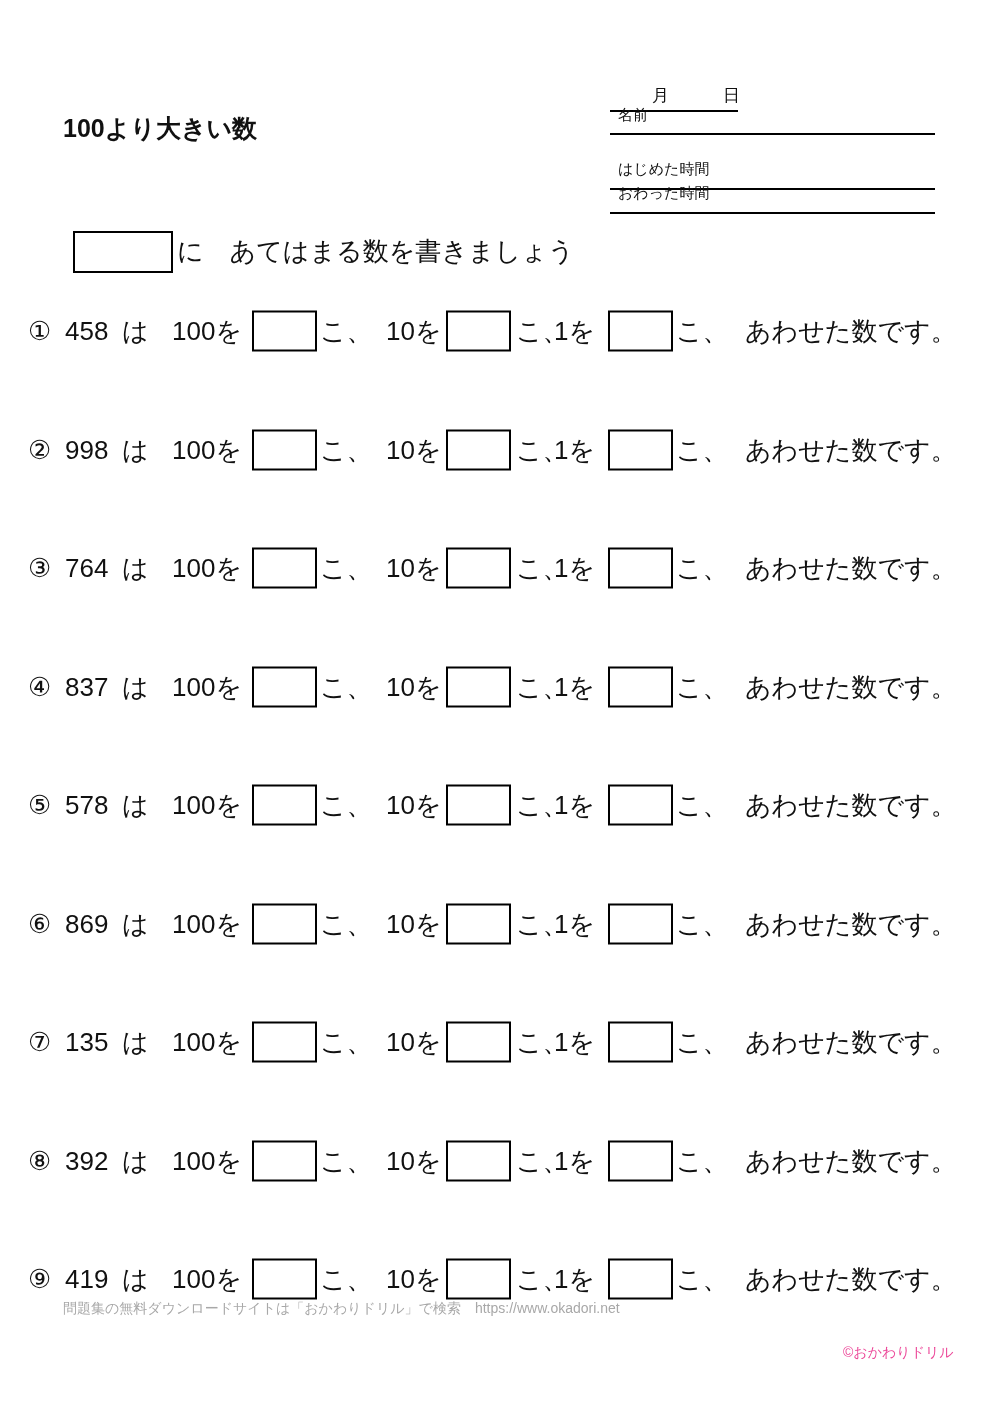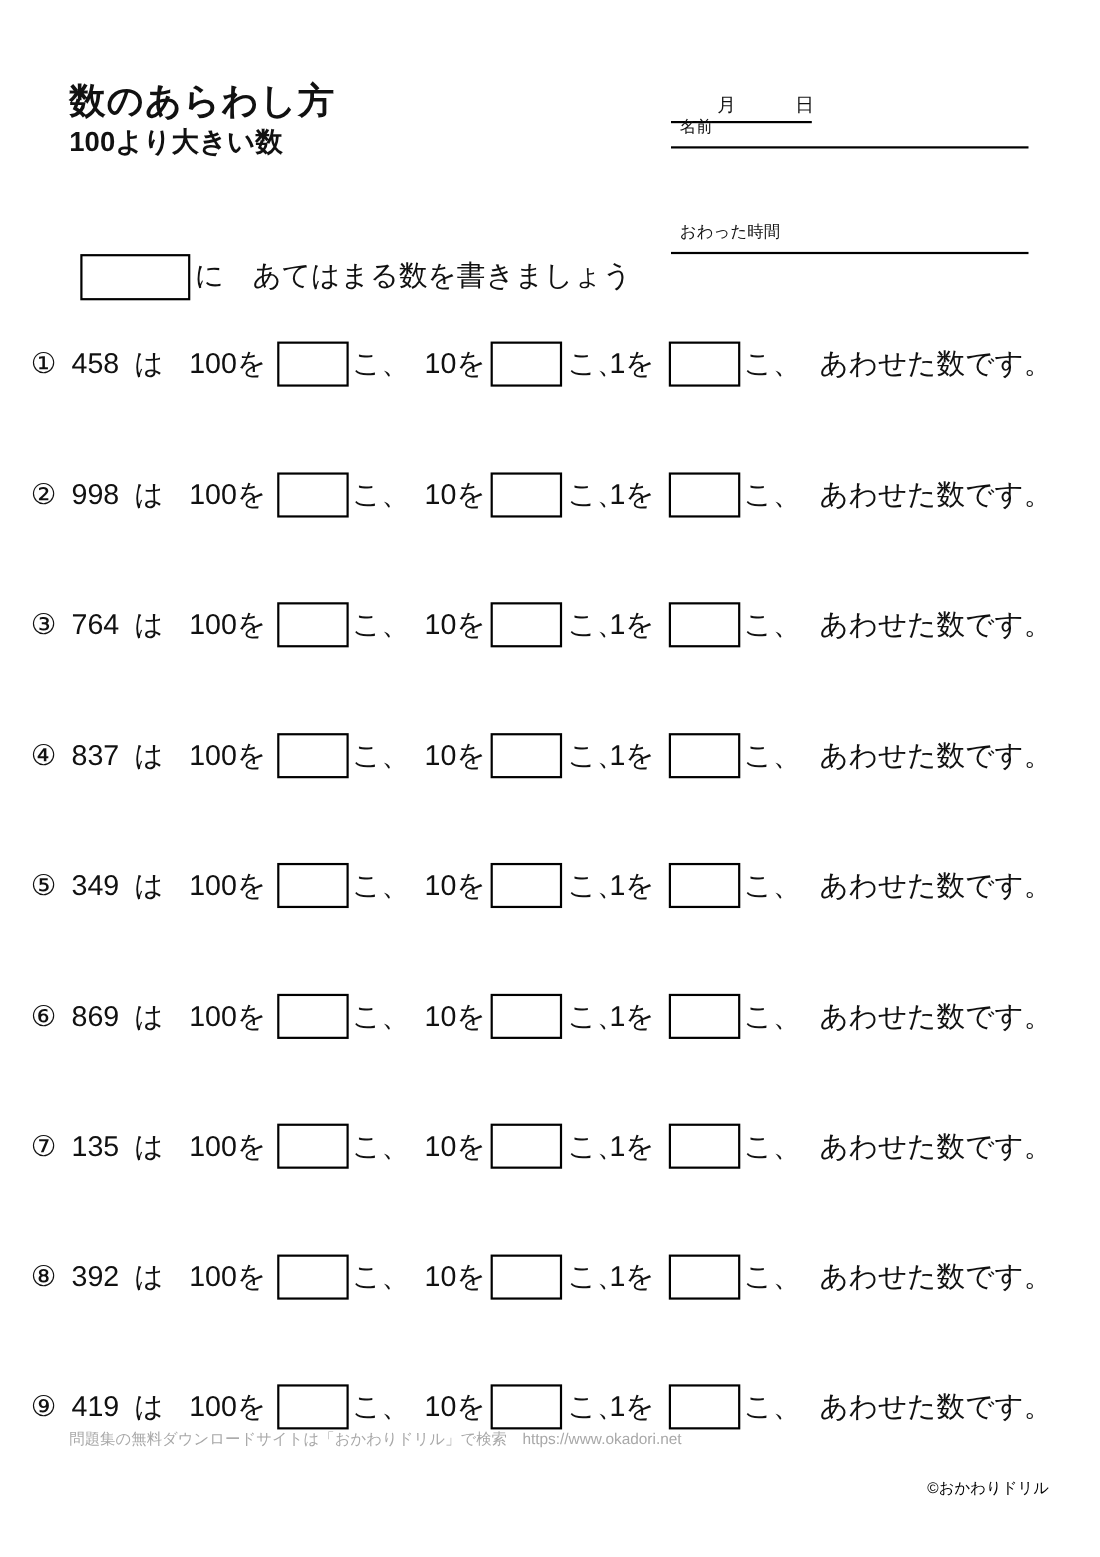--- a/index.html
+++ b/index.html
@@ -58,21 +58,21 @@
     border-bottom: 2px solid #000;
     display: flex;
     align-items: center;
   }
   .form-row .field-label {
     font-size: 15px;
     padding-left: 8px;
   }
   .form-row.fr1 { top: 17px;  height: 38px; }
   .form-row.fr2 { top: 70px;  height: 40px; }
-  .form-row.fr3 { top: 111px; height: 40px; }
+  .form-row.fr3 { top: 94px; height: 40px; }
   .form-row.fr4 { top: 150px; height: 40px; }
 
   
   .instruction {
     position: absolute;
     left: 16px; top: 221px;
     width: 100%; height: 60px;
   }
   .instruction .sample-box {
     position: absolute;
@@ -127,39 +127,41 @@
   .footer-left {
     position: absolute;
     left: 63px; top: 1300px;
     font-size: 14px;
     color: #a8a8a8;
   }
   .footer-right {
     position: absolute;
     left: 843px; top: 1344px;
     font-size: 14px;
-    color: #000000;
+    color: #ec4899;
   }
 </style>
 </head>
 <body>
 
 <div class="page">
 
-  <div class="title">数のあらわし方</div>
   <div class="subtitle">100より大きい数</div>
 
   <div class="header-form">
     <div class="date-row">
       <span class="date-month">月</span>
       <span class="date-day">日</span>
     </div>
     <div class="form-row fr1">
       <span class="field-label">名前</span>
     </div>
+    <div class="form-row fr2">
+      <span class="field-label">はじめた時間</span>
+    </div>
     <div class="form-row fr3">
       <span class="field-label">おわった時間</span>
     </div>
   </div>
 
   <div class="instruction">
     <span class="sample-box"></span>
     <span class="instruction-text">に　あてはまる数を書きましょう</span>
   </div>
 
@@ -222,21 +224,21 @@
     <span class="abox b2"></span>
     <span class="seg ko2">こ、</span>
     <span class="seg l1">1を</span>
     <span class="abox b3"></span>
     <span class="seg ko3">こ、</span>
     <span class="seg tail">あわせた数です。</span>
   </div>
 
   <div class="problem-row" style="top:775px">
     <span class="seg idx">⑤</span>
-    <span class="seg num">349</span>
+    <span class="seg num">578</span>
     <span class="seg ha">は</span>
     <span class="seg l100">100を</span>
     <span class="abox b1"></span>
     <span class="seg ko1">こ、</span>
     <span class="seg l10">10を</span>
     <span class="abox b2"></span>
     <span class="seg ko2">こ、</span>
     <span class="seg l1">1を</span>
     <span class="abox b3"></span>
     <span class="seg ko3">こ、</span>

